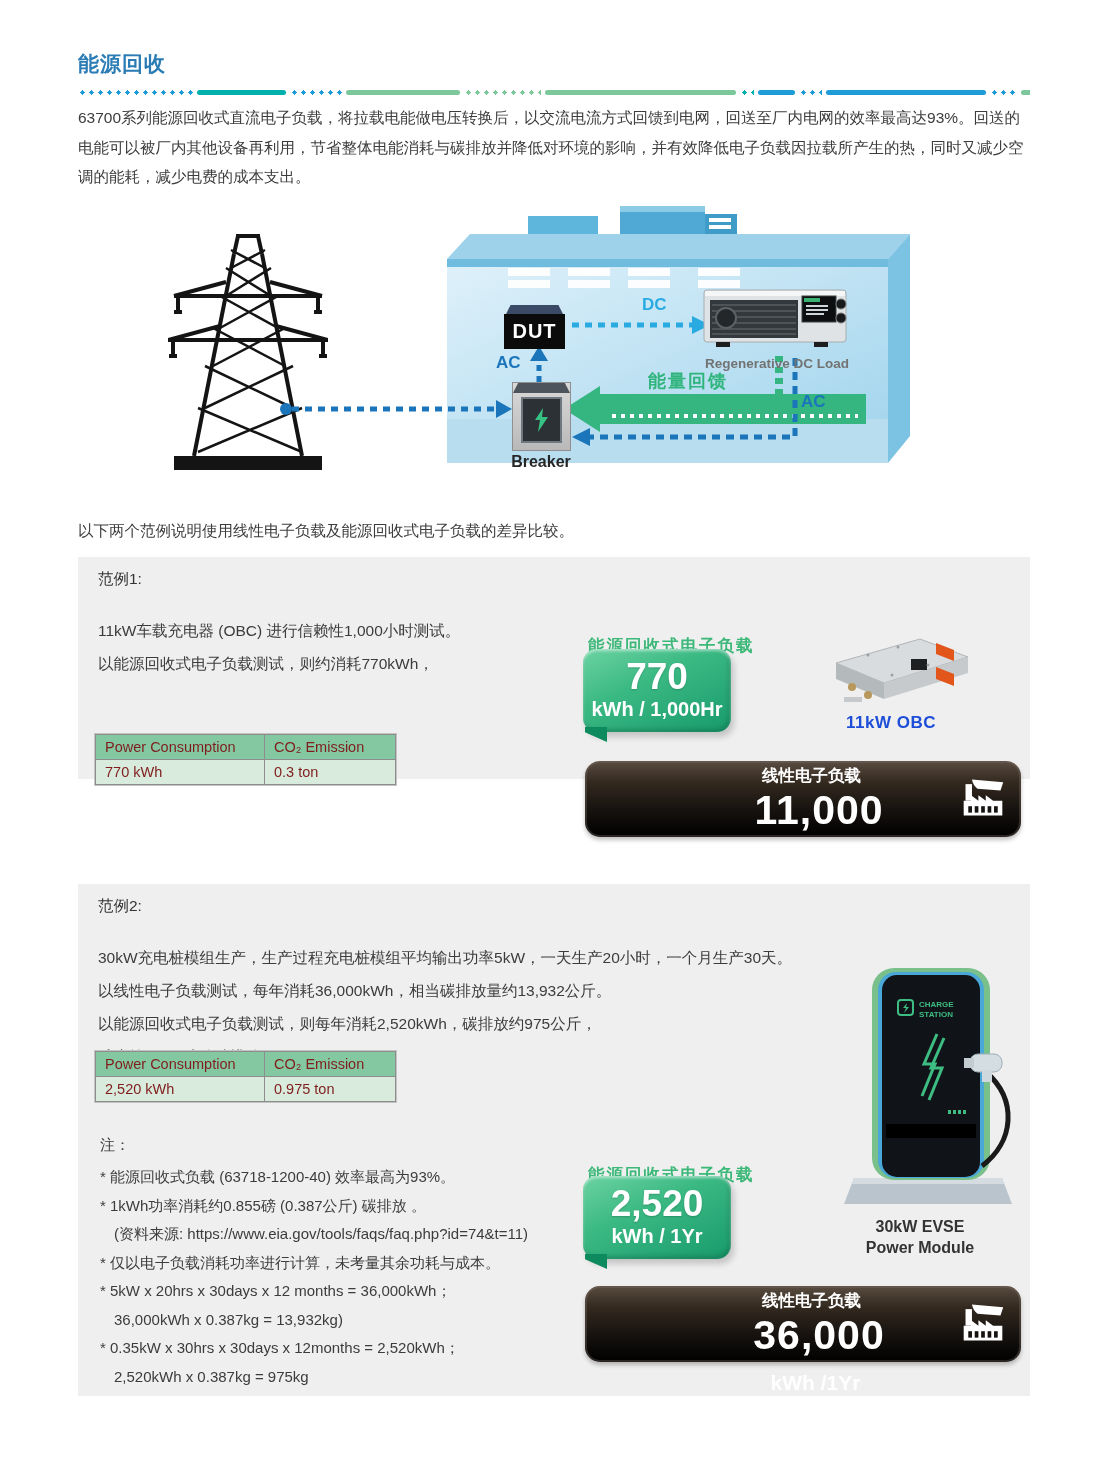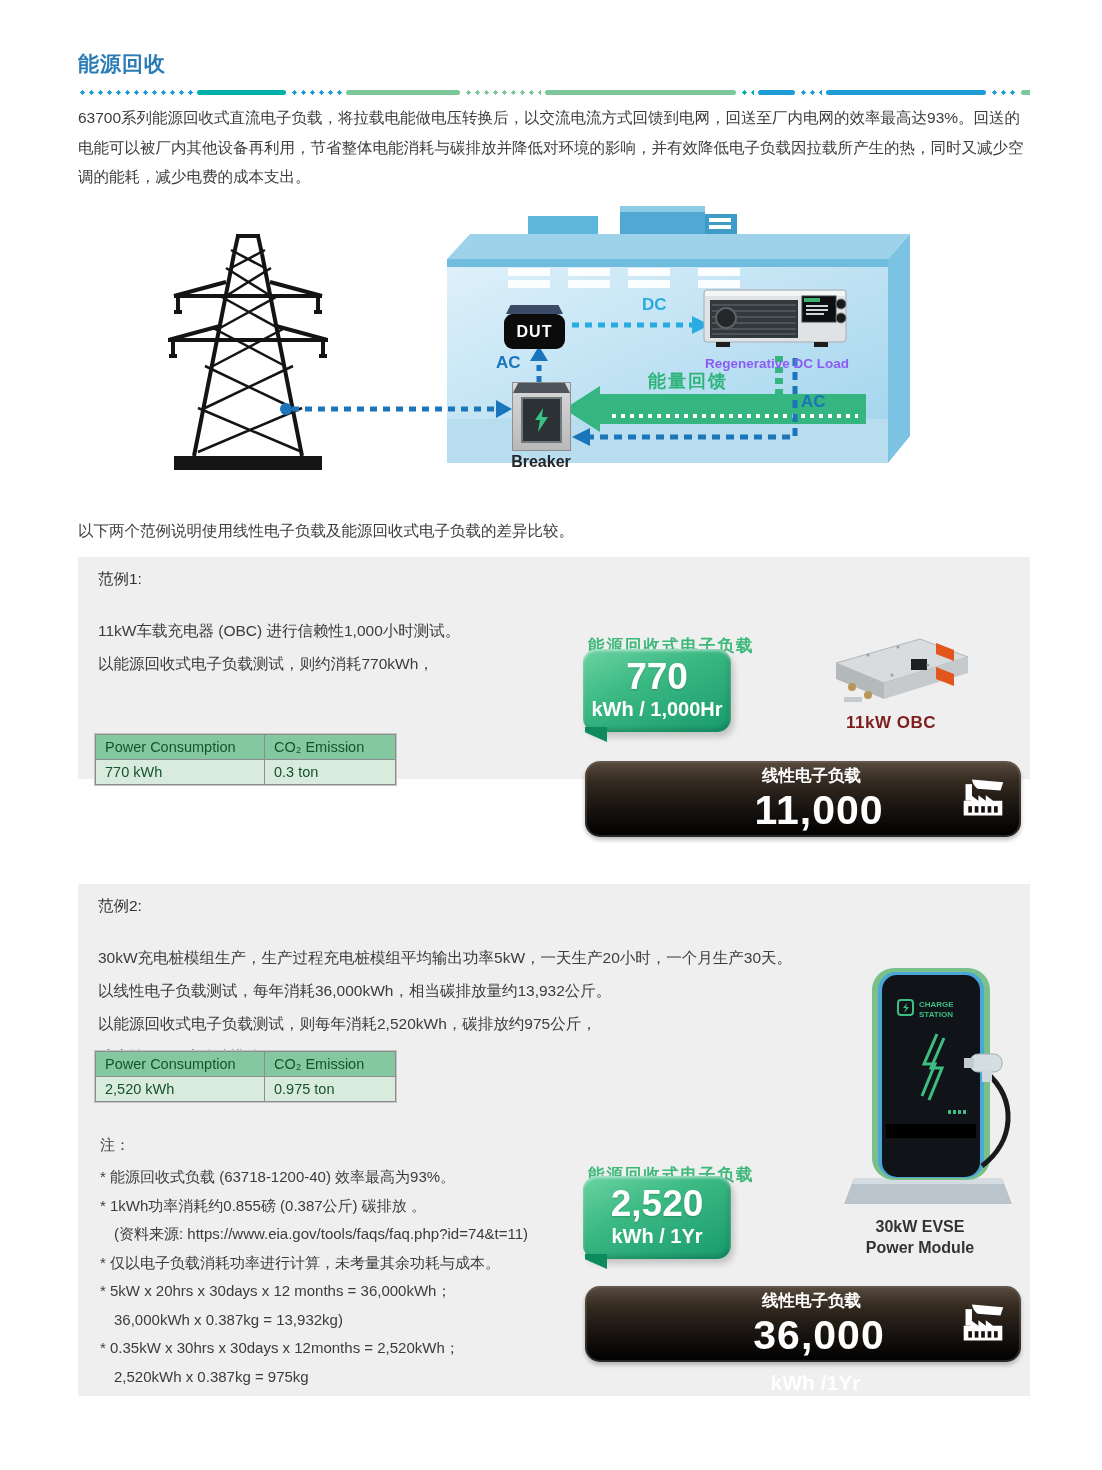--- a/index.html
+++ b/index.html
@@ -16,59 +16,59 @@
 
   .intro { left:78px; top:103px; width:954px; font-size:15.5px; line-height:29.5px; color:#3c3c3c; }
 
   
   .diagram { left:0; top:196px; width:1102px; height:318px; }
   .lbl { position:absolute; font-weight:bold; }
   .dc-label { left:642px; top:99px; font-size:17px; color:#29abe2; }
   .ac-left  { left:496px; top:157px; font-size:17px; color:#1b75bb; }
   .ac-right { left:801px; top:196px; font-size:17px; color:#1b75bb; }
   .feedback-label { left:648px; top:173px; font-size:18px; color:#2fb57c; letter-spacing:2px; }
-  .load-label { left:686px; top:160px; width:182px; text-align:center; font-size:13.5px; color:#8b5cf6; }
+  .load-label { left:686px; top:160px; width:182px; text-align:center; font-size:13.5px; color:#737373; }
   .breaker-label { left:486px; top:257px; width:110px; text-align:center; font-size:16px; color:#262626; }
 
   .dut { position:absolute; left:504px; top:109px; width:61px; height:44px; }
   .dut-top { position:absolute; top:0; left:2px; right:2px; height:9px; background:#3b4a66; clip-path:polygon(8% 0,92% 0,100% 100%,0 100%); }
   .dut-face { position:absolute; top:9px; left:0; right:0; bottom:0; background:#0b0b0b; color:#fff; font-weight:bold;
-              font-size:16px; display:flex; align-items:center; justify-content:center; letter-spacing:1px;border-radius:9px; }
+              font-size:20px; display:flex; align-items:center; justify-content:center; letter-spacing:1px; }
 
   .breaker { position:absolute; left:512px; top:186px; width:57px; height:67px;
              background:linear-gradient(#d9d9d9,#b9b9b9); border:1px solid #8f8f8f; }
   .breaker-top { position:absolute; top:0; left:0; right:0; height:10px; background:#4e545b; clip-path:polygon(9% 0,91% 0,100% 100%,0 100%); }
   .breaker-face { position:absolute; left:8px; right:8px; top:14px; bottom:7px; background:#2c3136; border:2px solid #70787f;
                   display:flex; align-items:center; justify-content:center; }
 
   
   .compare-intro { left:78px; top:521px; font-size:15.5px; color:#3c3c3c; }
 
   
   .exbox { background:#efeff0; }
   .box1 { left:78px; top:557px; width:952px; height:222px; }
   .box2 { left:78px; top:884px; width:952px; height:512px; }
   .ex-heading { position:absolute; left:20px; top:12px; font-size:15.5px; color:#333; }
   .ex-lines { position:absolute; left:20px; top:40px; font-size:15.5px; line-height:33px; color:#3c3c3c; white-space:nowrap;margin-top:17px; }
 
   table.co2 { position:absolute; border-collapse:collapse; background:#d9ebdc; border:1px solid #8d8d8d; box-shadow:0 0 0 1px #c4c4c4; }
-  table.co2 td { border:1px solid #8d8d8d; padding:4px 9px; font-size:14.5px; color:#14532d; }
+  table.co2 td { border:1px solid #8d8d8d; padding:4px 9px; font-size:14.5px; color:#7f1d1d; }
   table.co2 tr.hd td { background:#84c8a2; font-weight:500; }
   table.co2 td.c1 { width:150px; } table.co2 td.c2 { width:112px; }
 
   .badge-label { position:absolute; font-size:16.5px; font-weight:bold; color:#3cb878; letter-spacing:2px;margin-top:16px; }
   .badge { position:absolute; width:148px; height:83px; border-radius:14px; text-align:center; color:#fff;
            background:linear-gradient(155deg,#6cd3a2 0%,#3bb983 40%,#189a6c 100%);
            box-shadow:3px 5px 6px rgba(0,0,0,0.18), inset 0 2px 3px rgba(255,255,255,0.5), inset -2px -3px 4px rgba(0,60,40,0.25); }
   .badge::before { content:""; position:absolute; left:2px; bottom:-10px; width:22px; height:15px; background:#0e8a5f;
                    clip-path:polygon(0 0,100% 0,100% 100%,0 35%); border-radius:0 0 0 6px; }
   .badge-value { font-size:37px; font-weight:bold; line-height:40px; margin-top:8px; text-shadow:0 1px 2px rgba(0,0,0,0.2); }
   .badge-unit { font-size:20px; font-weight:bold; line-height:24px; }
 
-  .device-caption { position:absolute; text-align:center; font-weight:bold; font-size:17px; color:#7f1d1d; letter-spacing:0.5px; }
+  .device-caption { position:absolute; text-align:center; font-weight:bold; font-size:17px; color:#1d4ed8; letter-spacing:0.5px; }
   .device-caption2 { position:absolute; text-align:center; font-weight:bold; font-size:16px; line-height:21px; color:#333; }
 
   .bar { position:absolute; width:436px; height:76px; border-radius:15px;
          background:linear-gradient(180deg,#5a4c41 0%,#33291f 28%,#16120f 65%,#000 100%);
          box-shadow:inset 0 0 0 2px rgba(120,110,100,0.35), 0 3px 4px rgba(0,0,0,0.25); }
   .bar-curl { position:absolute; left:-3px; right:-8px; bottom:-8px; height:14px; z-index:-1; border-radius:4px 4px 12px 12px;
               background:linear-gradient(90deg,#6f6f6f,#d2d2d2 12%,#8f8f8f 55%,#c9c9c9 90%,#9a9a9a); }
   .bar-inner { position:absolute; inset:0; display:flex; align-items:baseline; padding:0 0 0 17px; color:#fff;flex-direction:column; }
   .bar-label { font-size:16.5px; font-weight:bold; align-self:center; margin-top:4px; }
   .bar-value { font-size:41px; font-weight:bold; margin-left:15px; align-self:center; letter-spacing:1px; }

